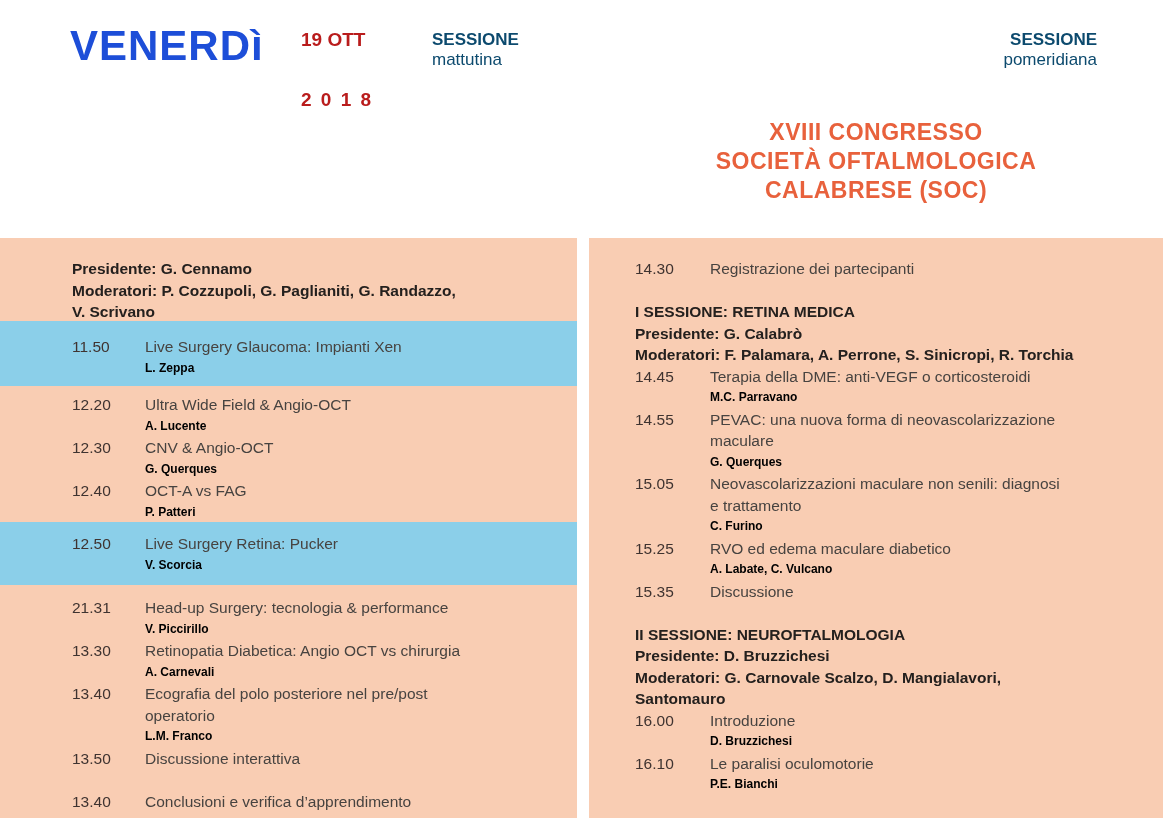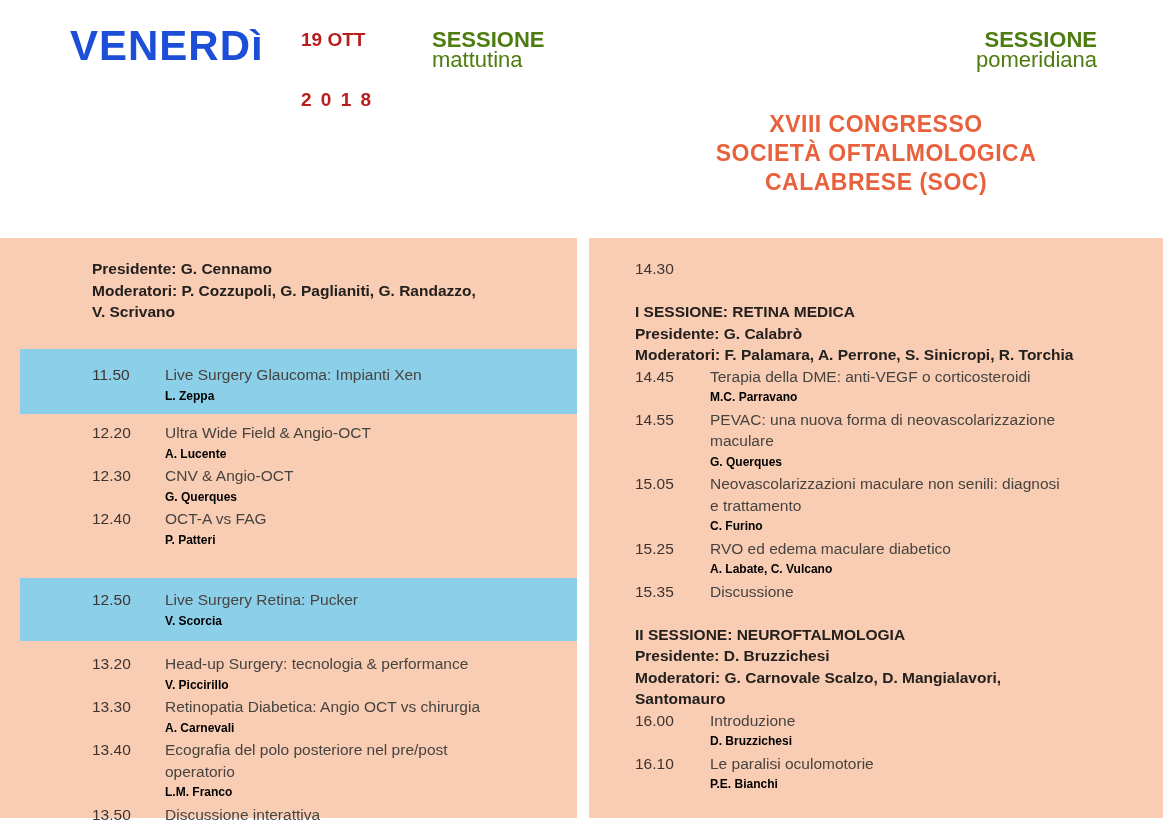--- a/index.html
+++ b/index.html
@@ -12,39 +12,39 @@
   .day-title{
     position:absolute;left:70px;top:22px;
     font-size:42px;font-weight:bold;color:#1d4ed8;letter-spacing:1px;
   }
   .date-block{
     position:absolute;left:301px;top:30px;
     font-size:19px;font-weight:bold;color:#b91c1c;line-height:20px;
   }
   .date-block .yr{letter-spacing:2px;margin-top:40px;}
   .session-label{
-    position:absolute;top:30px;font-size:22px;line-height:20px;color:#4d7c0f;
+    position:absolute;top:30px;font-size:17px;line-height:20px;color:#0c4a6e;
   }
   .session-label .s1{font-weight:bold;}
   .session-morning{left:432px;}
   .session-afternoon{right:66px;text-align:right;}
   
   .congress{
-    position:absolute;left:589px;top:110px;width:574px;
+    position:absolute;left:589px;top:118px;width:574px;
     text-align:center;color:#E8613C;font-size:23px;font-weight:bold;
     line-height:29px;letter-spacing:0.5px;
   }
   
-  .panel{position:absolute;top:238px;height:580px;background:#F9CDB3;box-sizing:border-box;padding-left:20px;}
+  .panel{position:absolute;top:238px;height:580px;background:#F9CDB3;box-sizing:border-box;}
   .panel-left{left:0;width:577px;}
   .panel-right{left:589px;width:574px;padding:20px 16px 0 46px;}
   
   .lp-head{padding:20px 20px 0 72px;height:83px;box-sizing:border-box;}
   .bold-line{font-size:15.5px;line-height:21.5px;font-weight:bold;color:#24201E;}
-  .hl{background:#8BCFE9;box-sizing:border-box;padding-left:72px;margin-top:28px;}
+  .hl{background:#8BCFE9;box-sizing:border-box;padding-left:72px;}
   .hl1{height:65px;padding-top:15px;}
   .hl2{height:63px;padding-top:11px;}
   .blk2{padding:8px 0 0 72px;height:136px;box-sizing:border-box;}
   .blk3{padding:12px 0 0 72px;}
   .item{display:flex;}
   .time{
     width:73px;flex:0 0 73px;font-size:15.5px;line-height:21.5px;color:#3F3330;
   }
   .panel-right .time{width:75px;flex:0 0 75px;}
   .body{width:405px;}
@@ -126,21 +126,21 @@
       <div class="time">12.50</div>
       <div class="body">
         <div class="title">Live Surgery Retina: Pucker</div>
         <div class="speaker">V. Scorcia</div>
       </div>
     </div>
   </div>
 
   <div class="blk3">
     <div class="item">
-      <div class="time">13.20</div>
+      <div class="time">21.31</div>
       <div class="body">
         <div class="title">Head-up Surgery: tecnologia &amp; performance</div>
         <div class="speaker">V. Piccirillo</div>
       </div>
     </div>
     <div class="item">
       <div class="time">13.30</div>
       <div class="body">
         <div class="title">Retinopatia Diabetica: Angio OCT vs chirurgia</div>
         <div class="speaker">A. Carnevali</div>
@@ -166,20 +166,23 @@
         <div class="title">Conclusioni e verifica d’apprendimento</div>
       </div>
     </div>
   </div>
 </div>
 
 <div class="panel panel-right">
 
   <div class="item">
     <div class="time">14.30</div>
+    <div class="body">
+      <div class="title">Registrazione dei partecipanti</div>
+    </div>
   </div>
 
   <div class="sess-head">
     <div class="bold-line">I SESSIONE: RETINA MEDICA</div>
     <div class="bold-line">Presidente: G. Calabrò</div>
     <div class="bold-line">Moderatori: F. Palamara, A. Perrone, S. Sinicropi, R. Torchia</div>
   </div>
 
   <div class="item">
     <div class="time">14.45</div>

